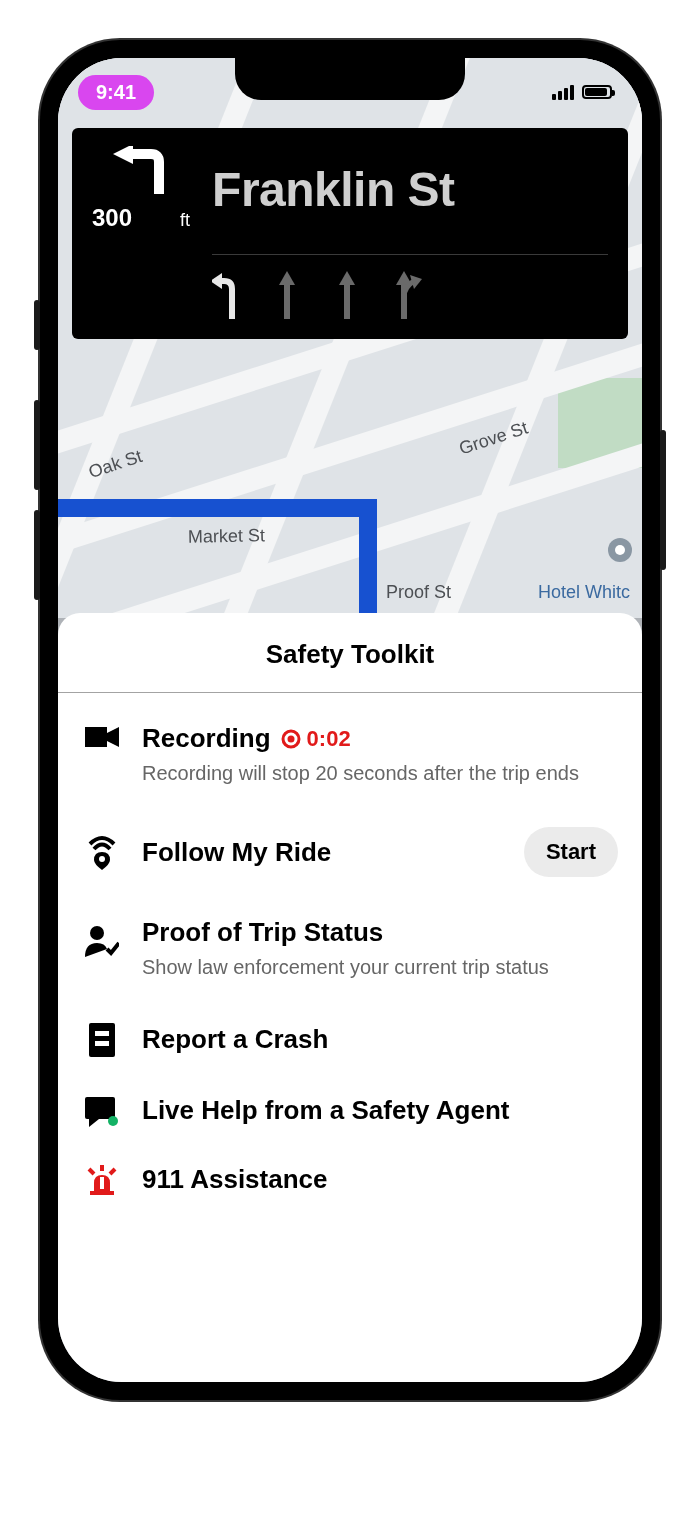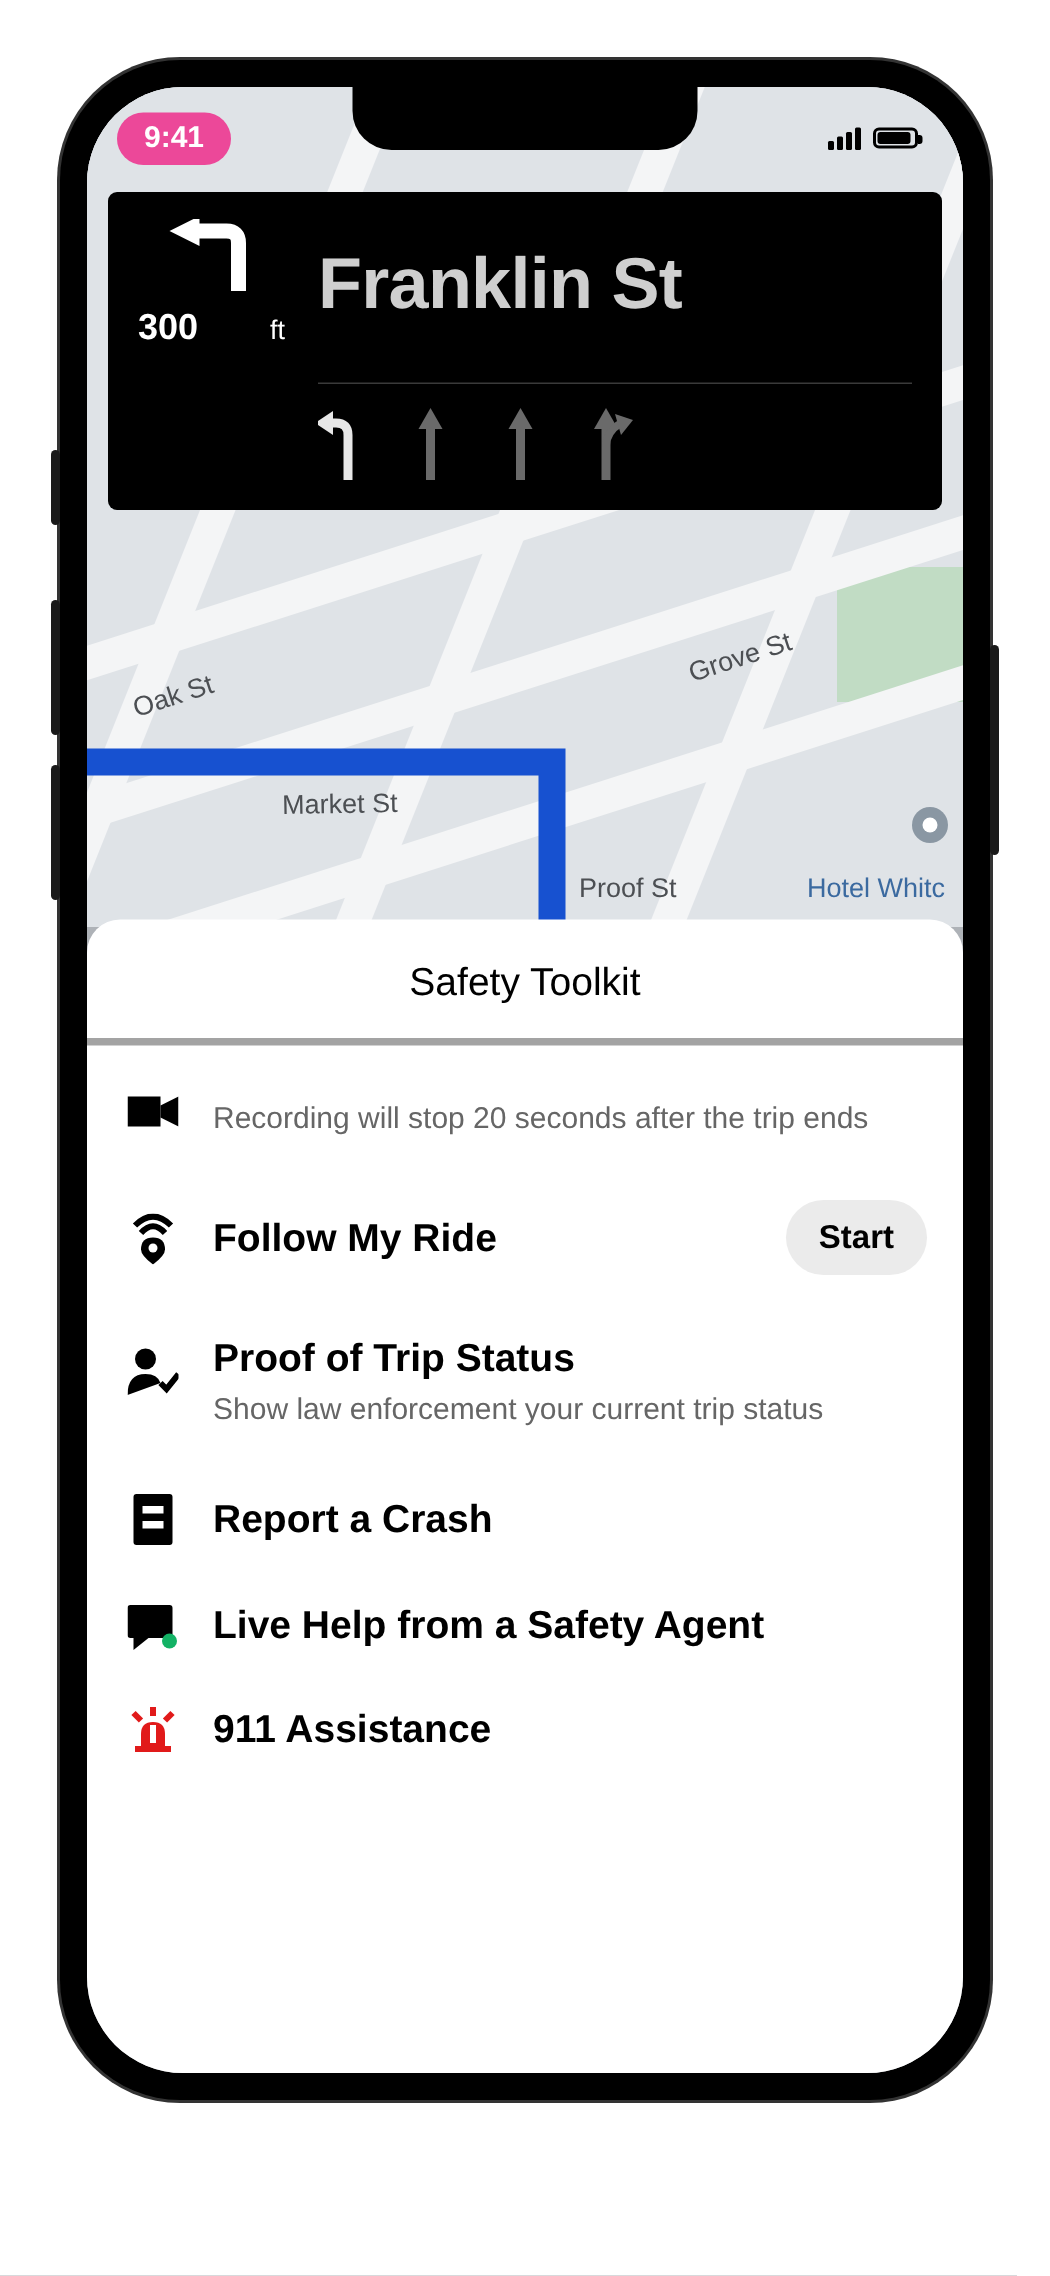--- a/index.html
+++ b/index.html
@@ -55,21 +55,21 @@
     position: absolute;
     top: 0; left: 0; right: 0;
     height: 60px;
     display: flex;
     align-items: center;
     justify-content: space-between;
     padding: 8px 30px 0 20px;
     z-index: 50;
   }
   .time-pill {
-    background: #ec4899;
+    background: #d946ef;
     color: #fff;
     font-weight: 600;
     font-size: 20px;
     padding: 6px 18px;
     border-radius: 22px;
   }
   .status-right {
     display: flex;
     align-items: center;
     gap: 8px;
@@ -131,23 +131,23 @@
     left: 0; right: 0; bottom: 0;
     top: 555px;
     background: #fff;
     border-top-left-radius: 22px;
     border-top-right-radius: 22px;
     overflow: hidden;
   }
   .sheet-title {
     text-align: center;
     font-size: 26px;
-    font-weight: 400;
+    font-weight: 700;
     padding: 26px 0 22px;
-    border-bottom: 5px solid #a3a3a3;
+    border-bottom: 1px solid #a3a3a3;
   }
   .list { padding: 8px 0 0 0; }
   .row {
     display: flex;
     align-items: flex-start;
     padding: 22px 24px;
     gap: 20px;
   }
   .row-icon {
     width: 40px;
@@ -280,20 +280,30 @@
       <div class="list">
 
         <div class="row">
           <div class="row-icon">
             <svg width="34" height="24" viewBox="0 0 34 24">
                 <rect x="0" y="2" width="22" height="20" fill="#000"></rect>
                 <path d="M22 8 L34 2 L34 22 L22 16 Z" fill="#000"></path>
               </svg>
           </div>
           <div class="row-body">
+            <div class="row-title-line">
+              <span class="row-title">Recording</span>
+              <span class="rec-badge">
+                <svg width="20" height="20" viewBox="0 0 20 20">
+                    <circle cx="10" cy="10" r="8" fill="none" stroke="#e11a1a" stroke-width="3"></circle>
+                    <circle cx="10" cy="10" r="3.5" fill="#e11a1a"></circle>
+                  </svg>
+                <span>0:02</span>
+              </span>
+            </div>
             <div class="row-sub">Recording will stop 20 seconds after the trip ends</div>
           </div>
         </div>
 
         <div class="row compact">
           <div class="row-icon">
             <svg width="32" height="34" viewBox="0 0 32 34">
               <path d="M4 8 Q16 -4 28 8" stroke="#000" stroke-width="4" fill="none"></path>
               <path d="M8 13 Q16 4 24 13" stroke="#000" stroke-width="4" fill="none"></path>
               <path d="M16 16 Q24 16 24 24 Q24 28 16 34 Q8 28 8 24 Q8 16 16 16 Z" fill="#000"></path>

